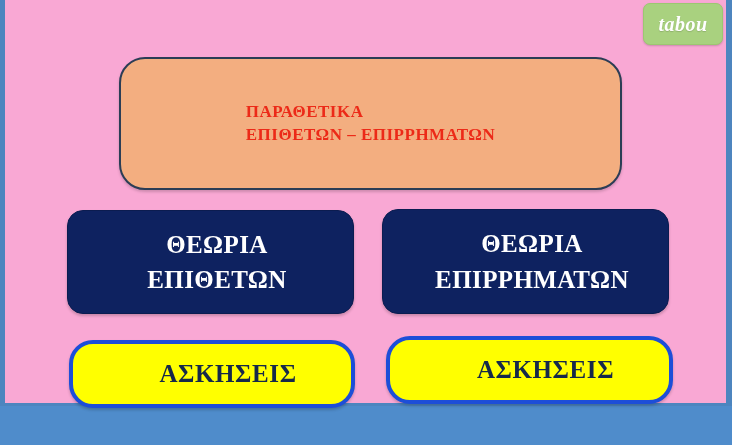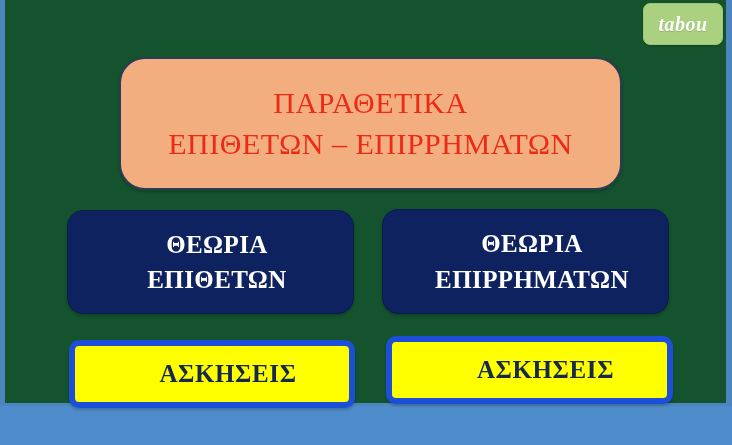--- a/index.html
+++ b/index.html
@@ -11,21 +11,21 @@
     height: 445px;
     overflow: hidden;
     font-family: "Liberation Serif", "DejaVu Serif", serif;
     background: #4f8ccb;
   }
 
   #stage {
     position: relative;
     width: 732px;
     height: 406px;
-    background: #14532d;
+    background: #f9a8d4;
     box-sizing: border-box;
     border-left: 5px solid #4d85bf;
     border-right: 6px solid #4d85bf;
     border-bottom: 3px solid #4d85bf;
     border-top: 0;
   }
 
   
   #logo {
     position: absolute;
@@ -62,24 +62,24 @@
     background: #f3ae80;
     border: 2px solid #2b3d55;
     border-radius: 26px;
     display: flex;
     align-items: center;
     justify-content: center;
     box-shadow: 0 2px 3px rgba(0,0,0,0.18);
   }
   #title-text {
     color: #ec2a18;
-    font-weight: normal;
-    font-size: 30px;
+    font-weight: bold;
+    font-size: 17px;
     line-height: 1.35;
-    text-align: center;
+    text-align: left;
     white-space: pre-line;
     letter-spacing: 0.5px;
   }
 
   
   .navy-box {
     position: absolute;
     box-sizing: border-box;
     background: #0e2260;
     border: 1px solid #0b1c50;
@@ -100,22 +100,22 @@
     letter-spacing: 0.4px;
   }
   #navy-left  { left: 62px;  top: 210px; width: 287px; height: 104px; }
   #navy-right { left: 377px; top: 209px; width: 287px; height: 105px; }
 
   
   .yellow-box {
     position: absolute;
     box-sizing: border-box;
     background: #ffff00;
-    border: 6px solid #1d4ed8;
-    border-radius: 10px;
+    border: 4px solid #1d4ed8;
+    border-radius: 24px;
     display: flex;
     align-items: center;
     justify-content: center;
     box-shadow: 0 2px 3px rgba(0,0,0,0.2);
     padding-left: 32px;
   }
   .yellow-text {
     color: #16294a;
     font-weight: bold;
     font-size: 25px;

